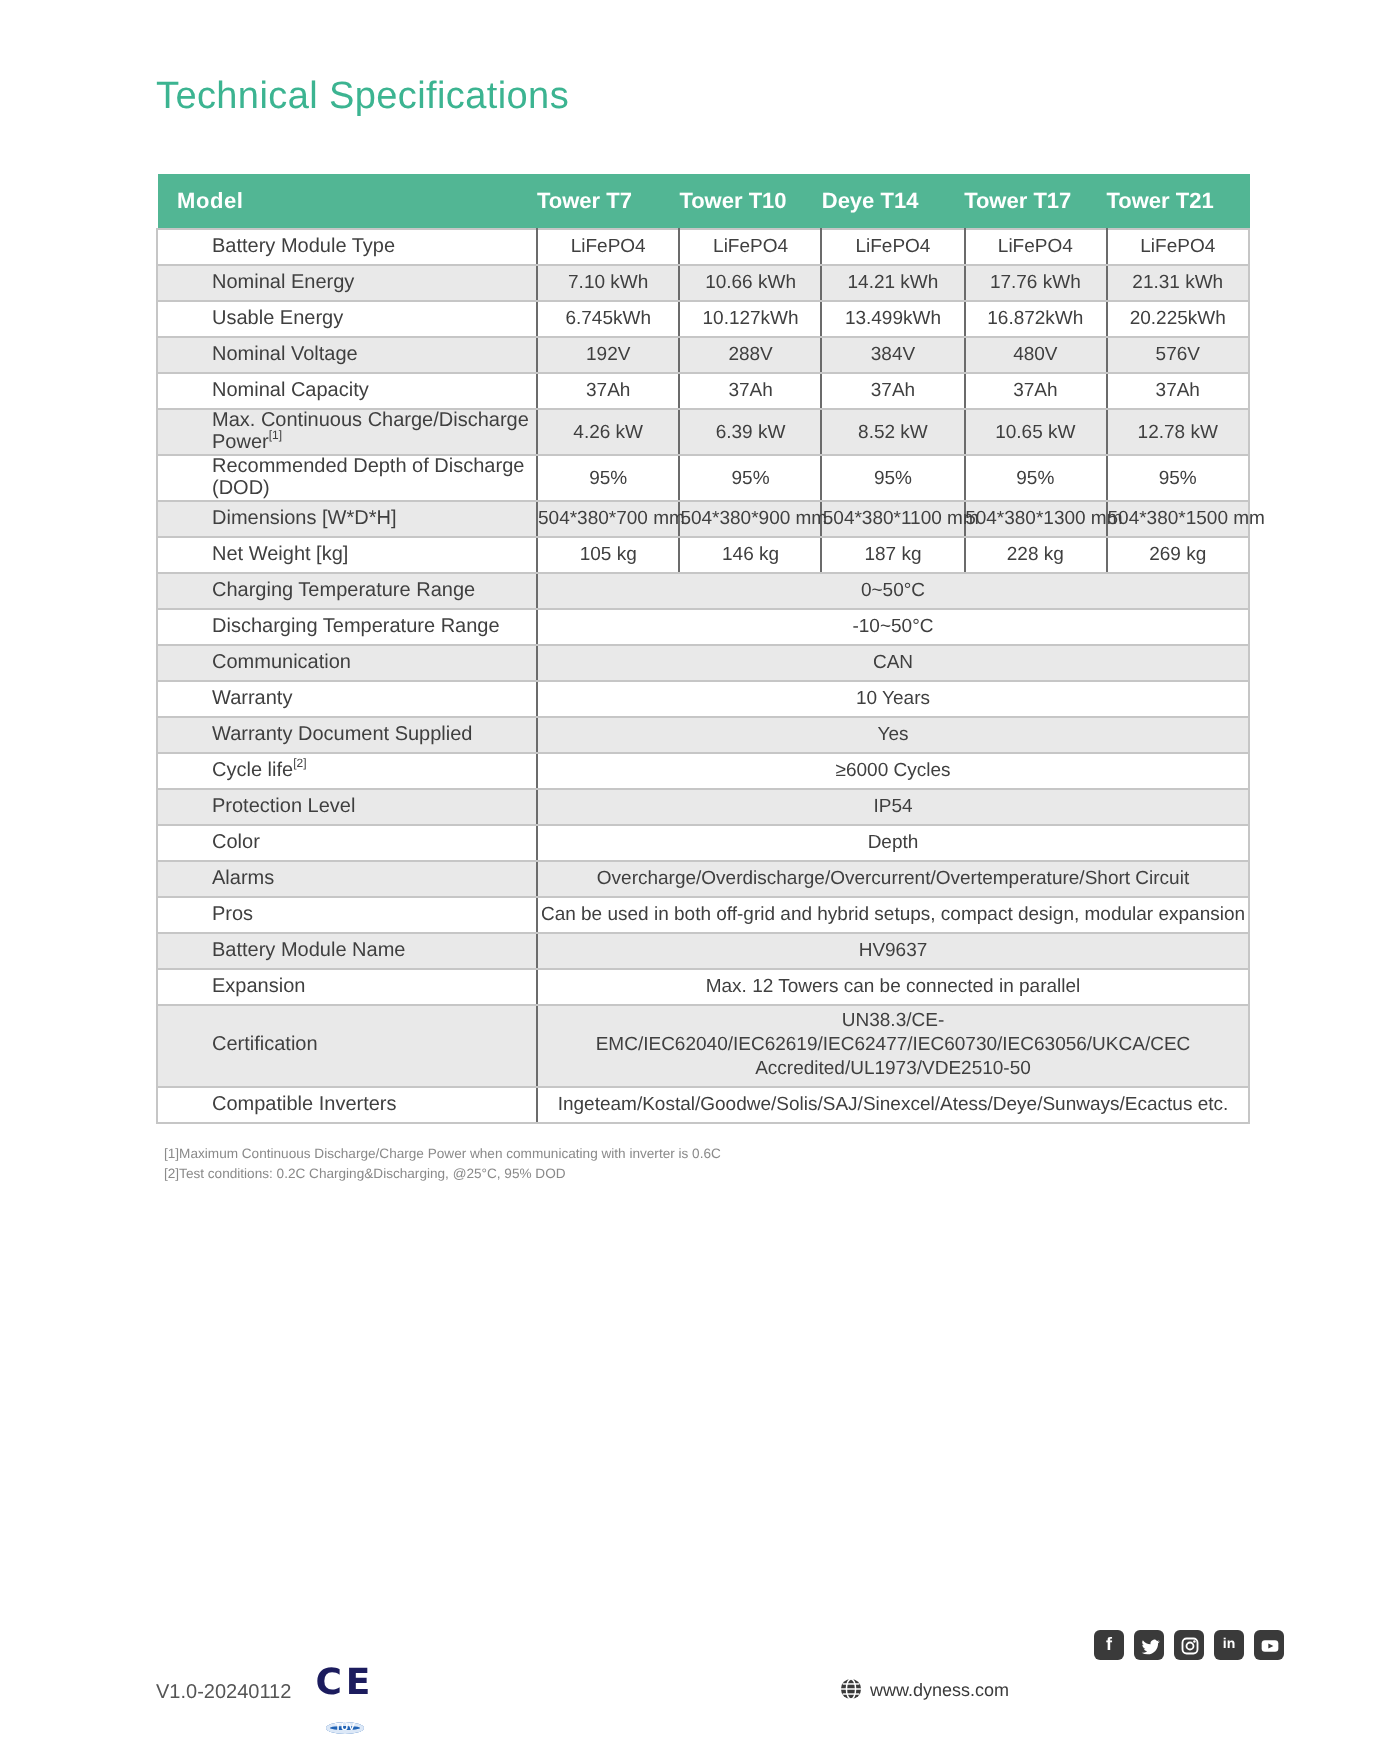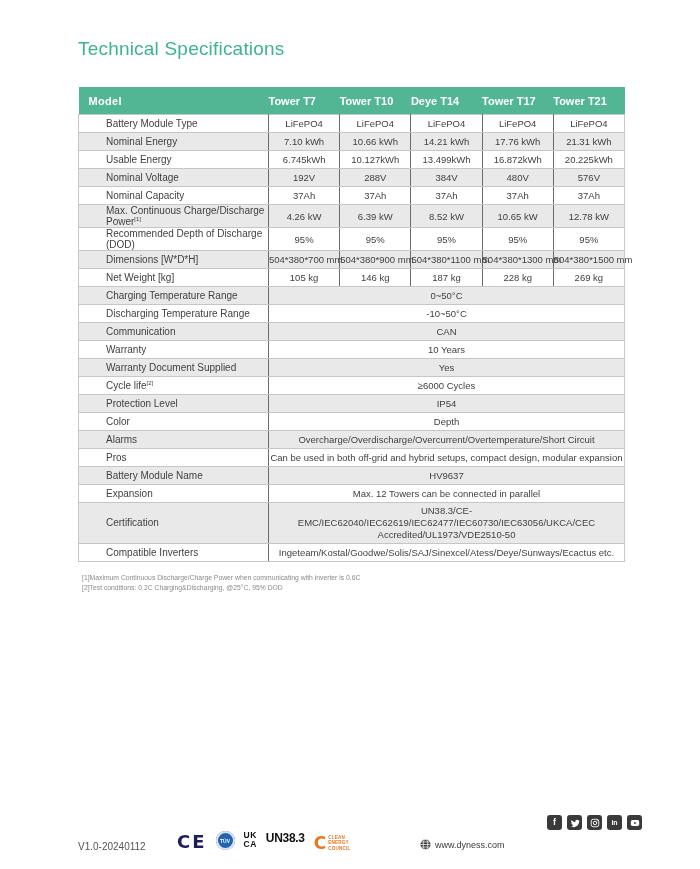--- a/index.html
+++ b/index.html
@@ -60,22 +60,22 @@
   .footnotes{
     position:absolute;left:82px;top:573px;
     font-size:6.8px;color:#8a8a8a;line-height:1.5;
   }
   
   .version{
     position:absolute;left:78px;top:841px;
     font-size:10px;color:#555;
   }
   .cert-logos{
-    position:absolute;left:177px;top:831px;
-    display:flex;gap:9px;height:24px;
+    position:absolute;left:153px;top:831px;
+    display:flex;align-items:center;gap:9px;height:24px;flex-direction:column;
   }
   .ce-mark{font-size:18px;font-weight:bold;color:#1c1c5e;letter-spacing:2px;font-family:"DejaVu Sans",sans-serif;}
   .tuv-badge{
     width:19px;height:19px;border-radius:50%;
     background:#2063b5;color:#fff;
     display:flex;align-items:center;justify-content:center;
     font-size:5px;font-weight:bold;
     box-shadow:inset 0 0 0 2px #dce8f7;
   }
   .ukca-mark{font-size:8.5px;font-weight:bold;color:#111;line-height:1;letter-spacing:.5px;text-align:center;}

